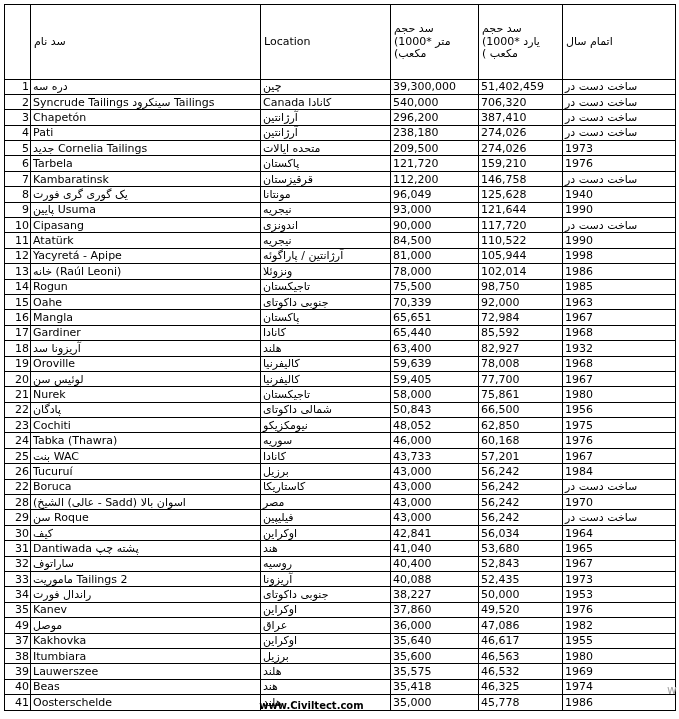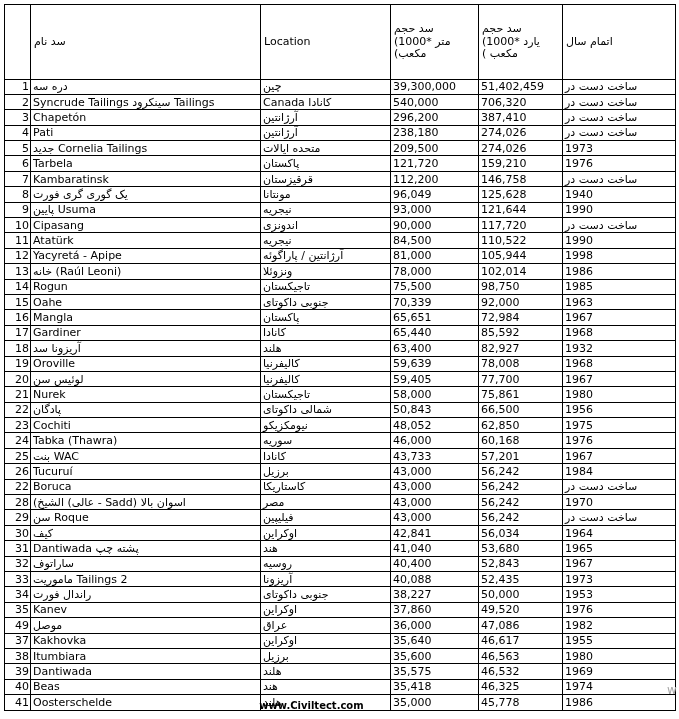--- a/index.html
+++ b/index.html
@@ -383,21 +383,21 @@
       <tr>
         <td class="num">38</td>
         <td>Itumbiara</td>
         <td>برزیل</td>
         <td>35,600</td>
         <td>46,563</td>
         <td>1980</td>
       </tr>
       <tr>
         <td class="num">39</td>
-        <td>Dantiwada</td>
+        <td>Lauwerszee</td>
         <td>هلند</td>
         <td>35,575</td>
         <td>46,532</td>
         <td>1969</td>
       </tr>
       <tr>
         <td class="num">40</td>
         <td>Beas</td>
         <td>هند</td>
         <td>35,418</td>

